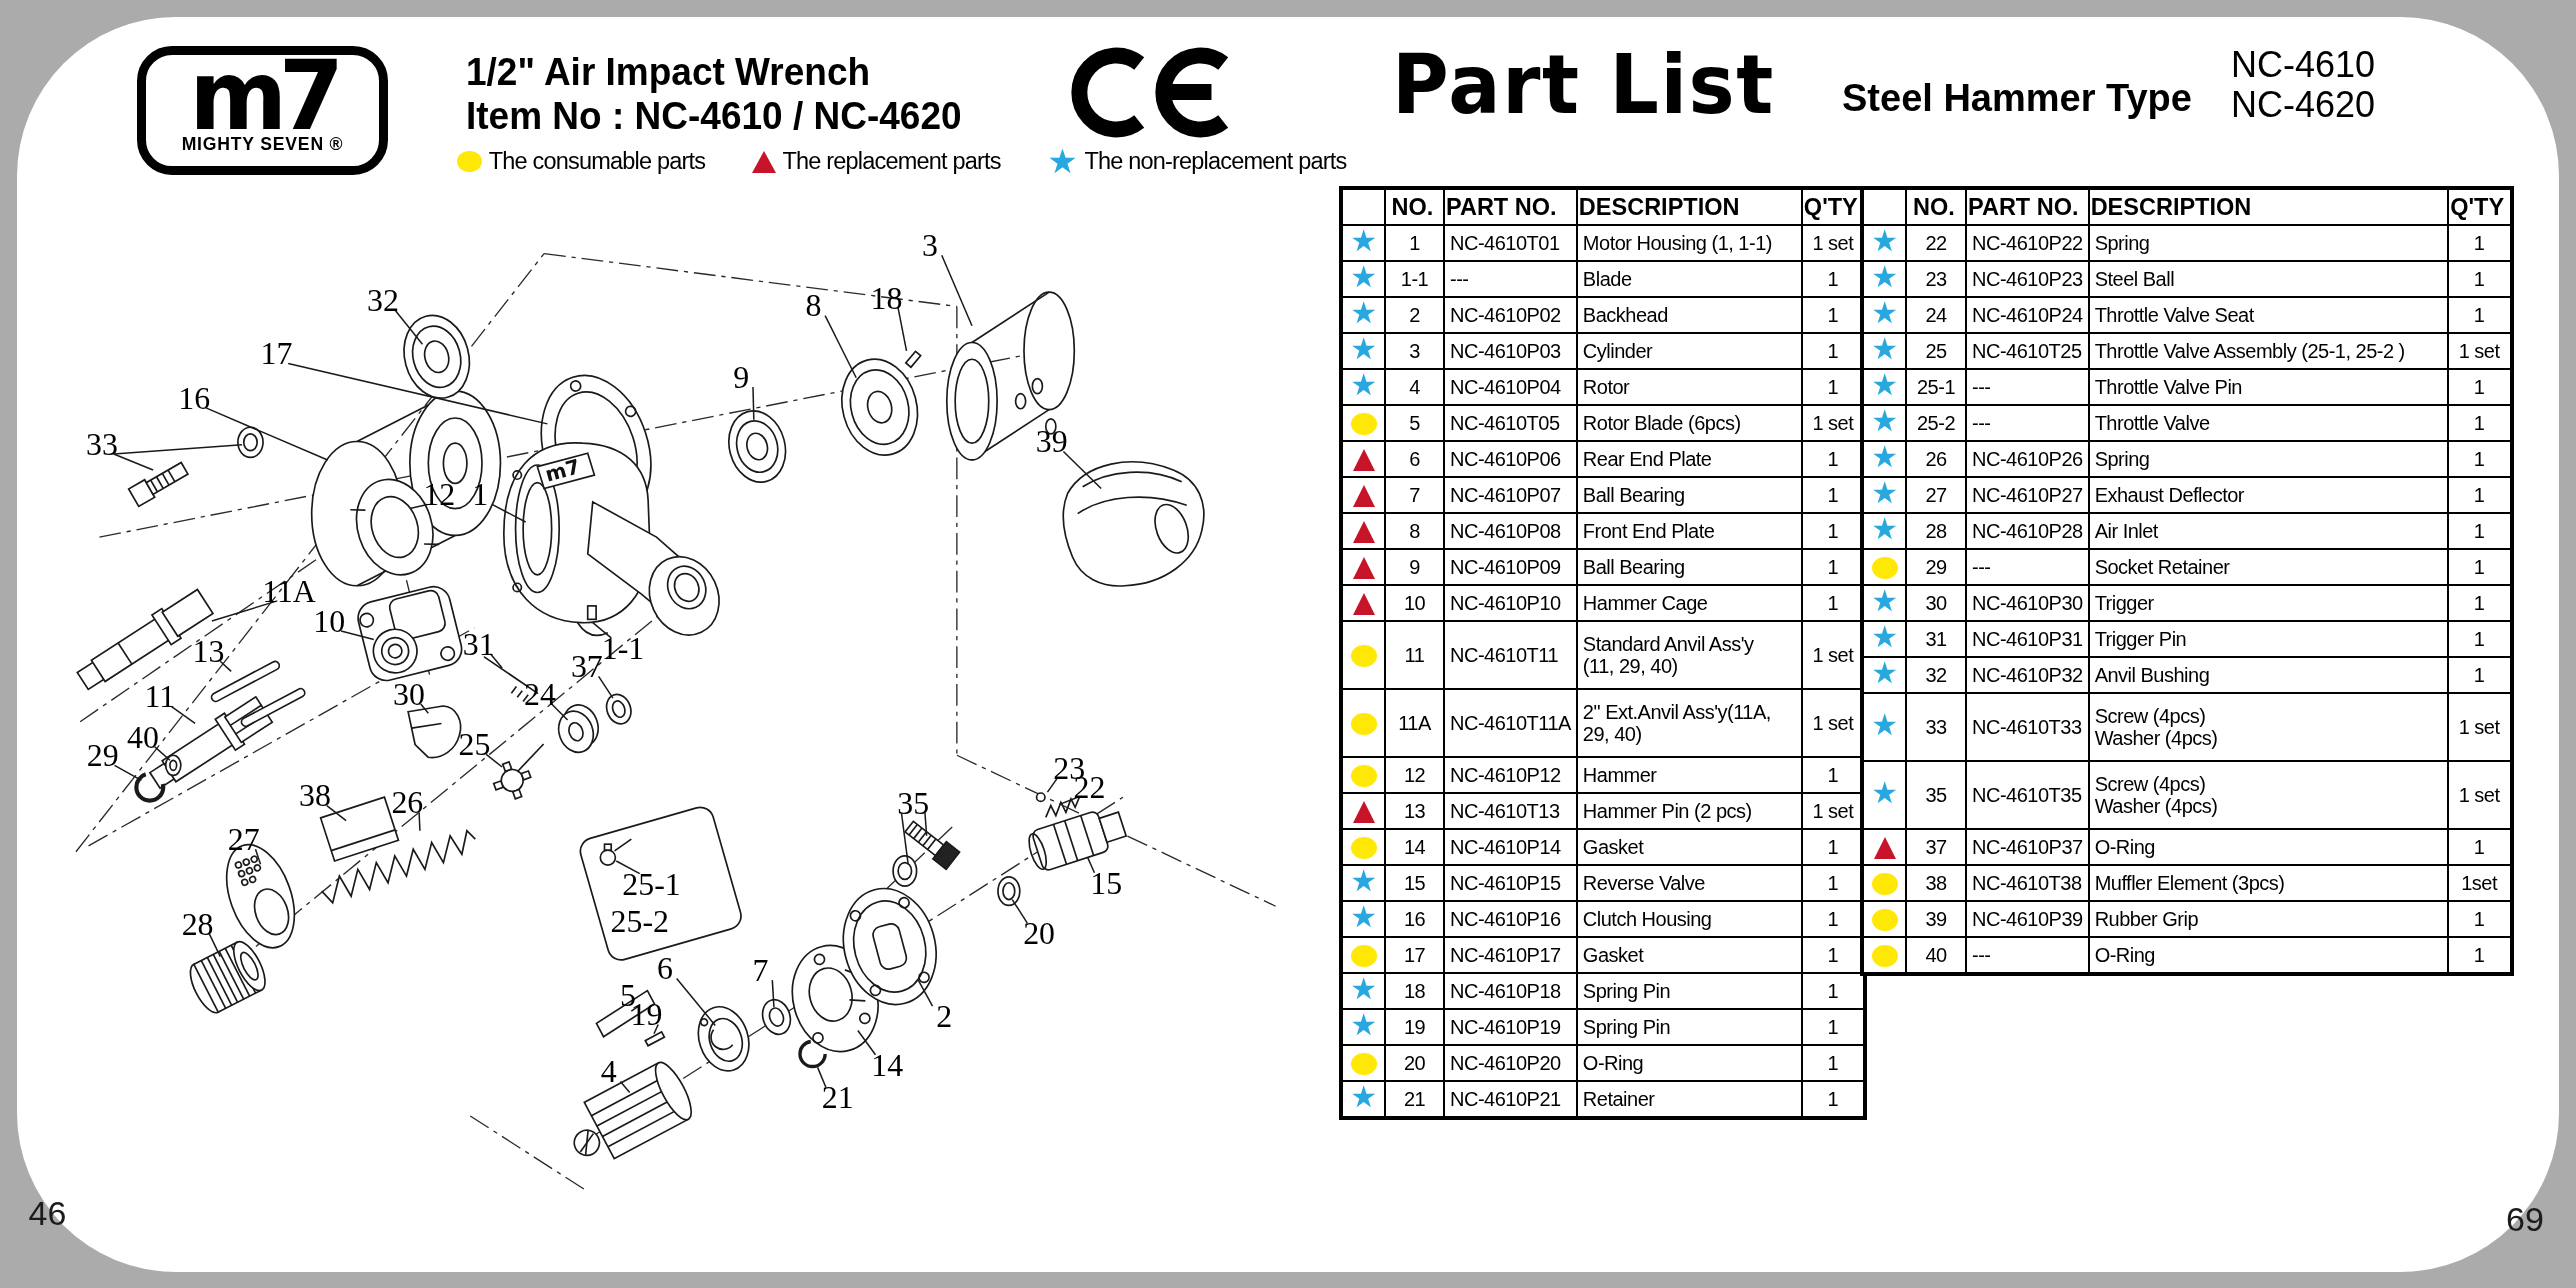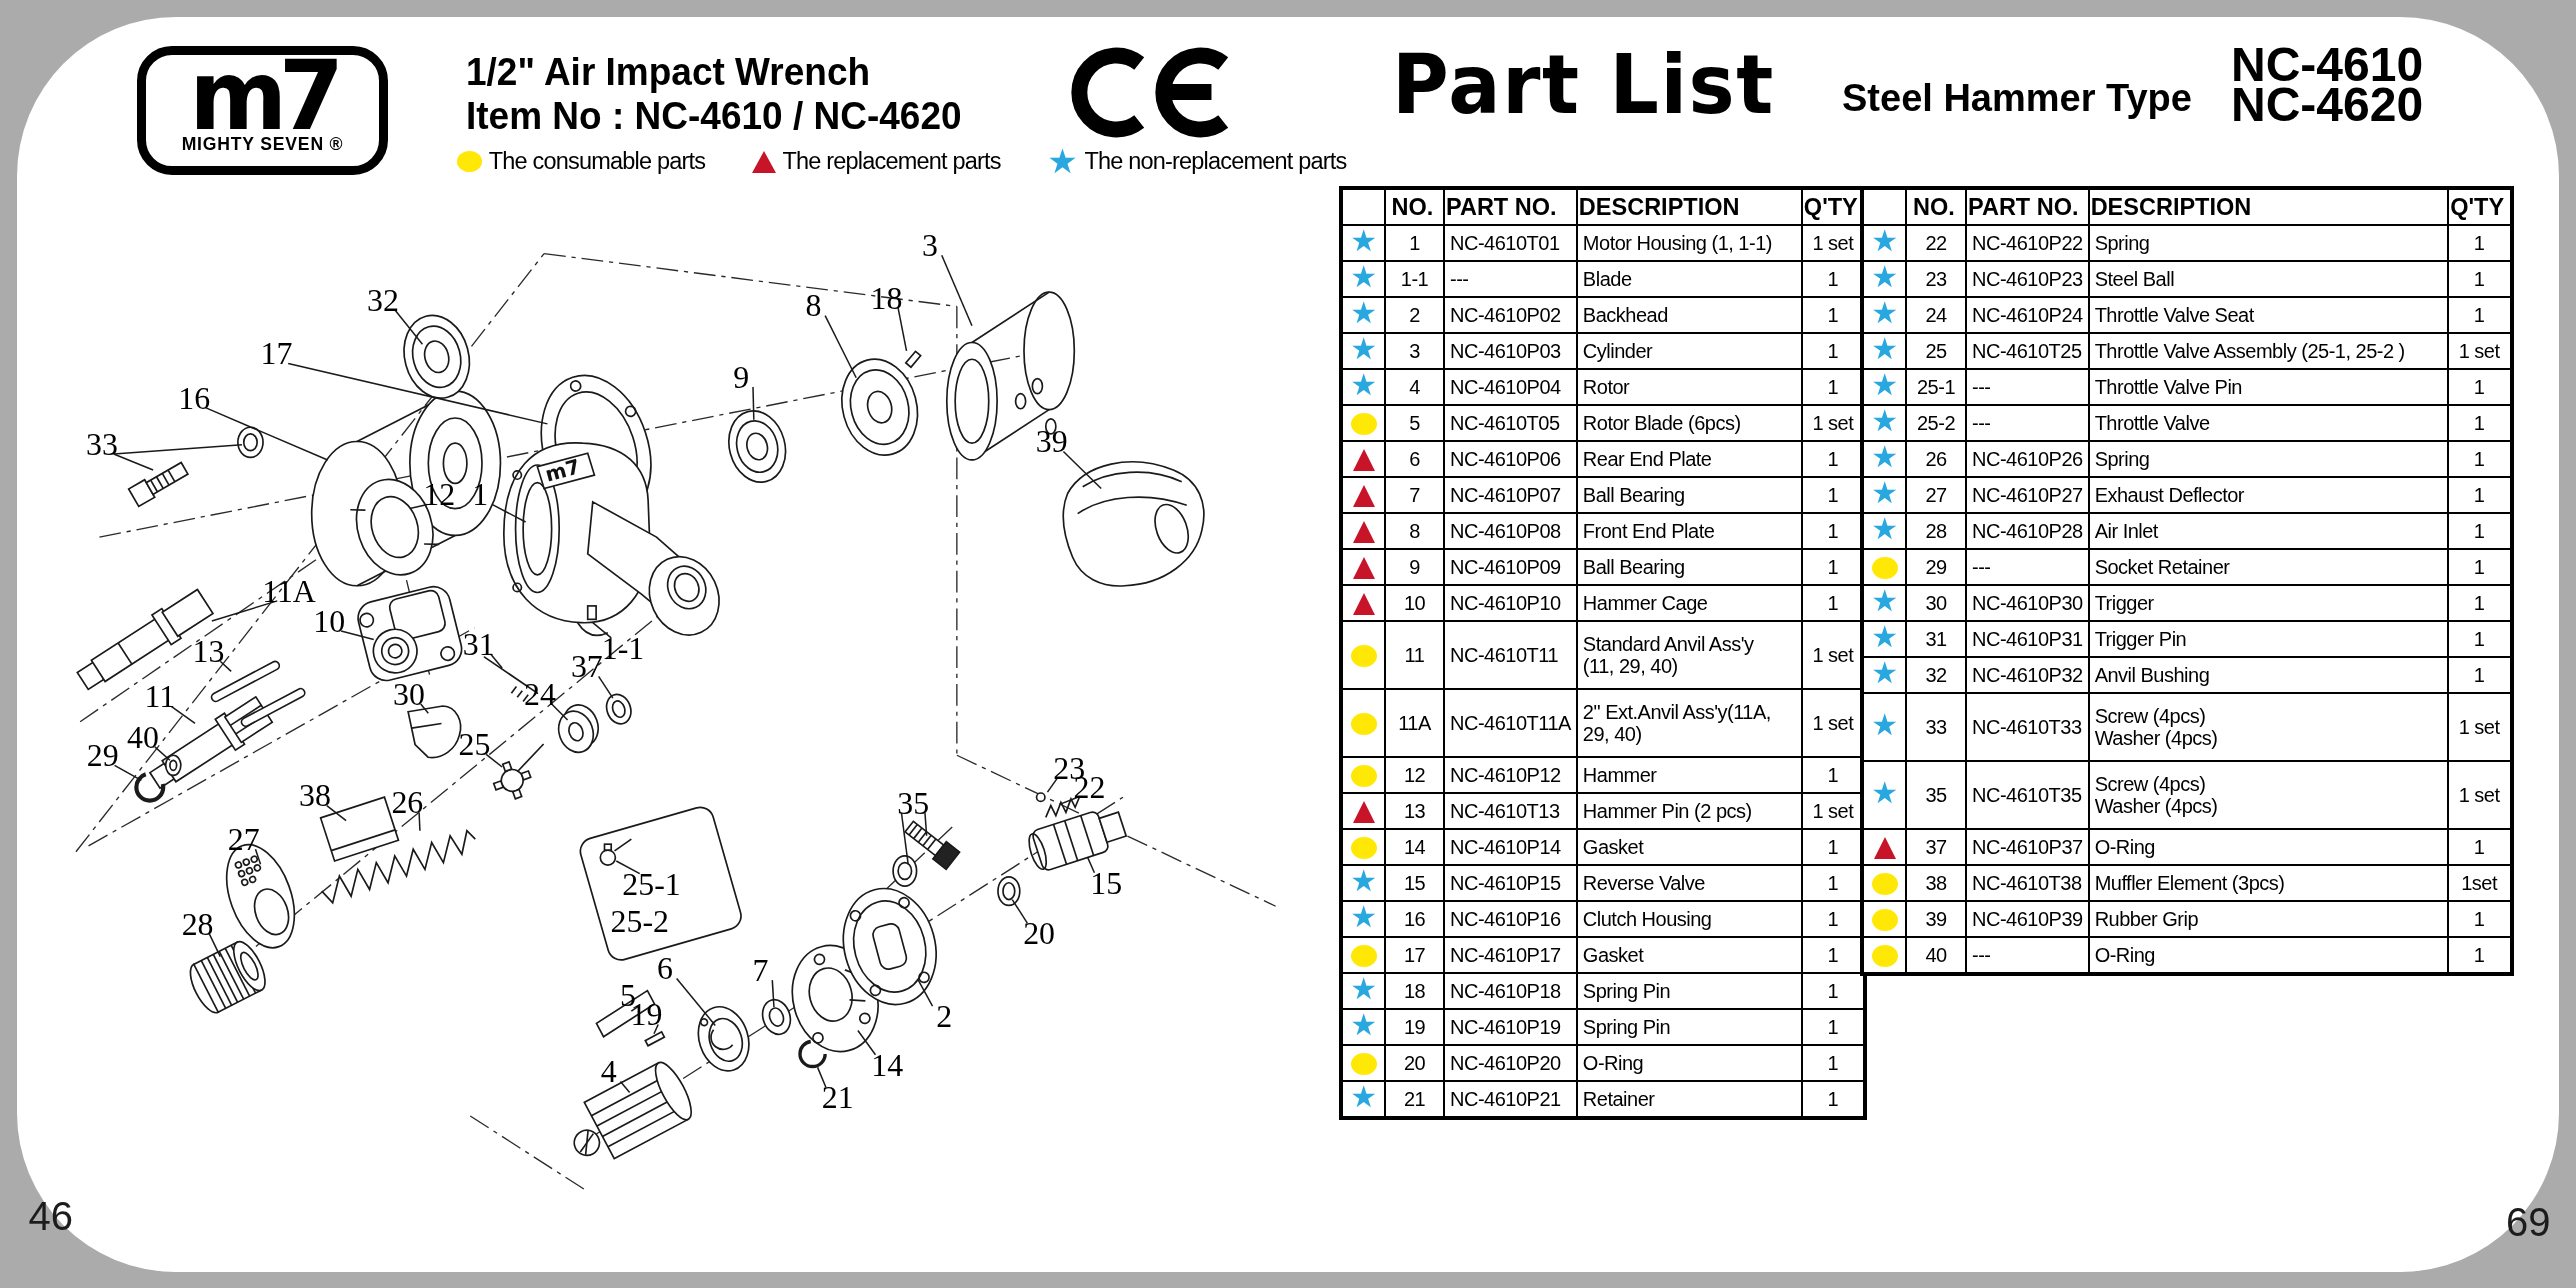--- a/index.html
+++ b/index.html
@@ -6,21 +6,21 @@
   body{
     width:2576px;height:1288px;position:relative;overflow:hidden;
     background:#ababab;
     font-family:"Liberation Sans",sans-serif;
     color:#000;
   }
   .sheet{
     position:absolute;left:17px;top:17px;width:2542px;height:1255px;
     background:#ffffff;border-radius:159px;
   }
-  .pagenum{position:absolute;font-size:40px;color:#1c1c1c;font-family:"Liberation Sans",sans-serif;}
+  .pagenum{position:absolute;font-size:34px;color:#1c1c1c;font-family:"Liberation Sans",sans-serif;}
   #pagenum-left{left:28.5px;top:1194px;}
   #pagenum-right{left:2506px;top:1200px;}
 
   
   .m7logo{
     position:absolute;left:137px;top:46px;width:233px;height:111px;
     border:9.2px solid #000;border-radius:35px;background:#fff;
     display:flex;flex-direction:column;align-items:center;justify-content:flex-start;
   }
   .m7text{font-weight:bold;font-size:94px;line-height:77px;letter-spacing:-8.4px;margin-top:1.7px;
@@ -39,21 +39,21 @@
   .mk-star-s{color:var(--c-star);font-size:34px;line-height:25px;font-family:"DejaVu Sans",sans-serif;}
   .cemark{position:absolute;left:1067px;top:40px;}
 
   
   .plist-title{
     position:absolute;left:1392px;top:37px;
     font-size:79px;font-weight:bold;letter-spacing:1.7px;transform:scale(0.98,1.04);transform-origin:left top;
     font-family:"DejaVu Sans",sans-serif;white-space:nowrap;
   }
   .plist-sub{position:absolute;left:1842px;top:77px;font-size:38px;font-weight:bold;white-space:nowrap;}
-  .plist-models{position:absolute;left:2231px;top:45px;font-size:48px;font-weight:bold;line-height:40px;white-space:nowrap;}
+  .plist-models{position:absolute;left:2231px;top:45px;font-size:36px;font-weight:normal;line-height:40px;white-space:nowrap;}
 
   
   table.parts{
     position:absolute;border-collapse:collapse;background:#fff;
     border:4.2px solid #000;table-layout:fixed;
   }
   #table-left{left:1339px;top:186px;}
   #table-right{left:1860px;top:186px;}
   table.parts th,table.parts td{
     border:2.1px solid #000;padding:0 5px;overflow:hidden;white-space:nowrap;

